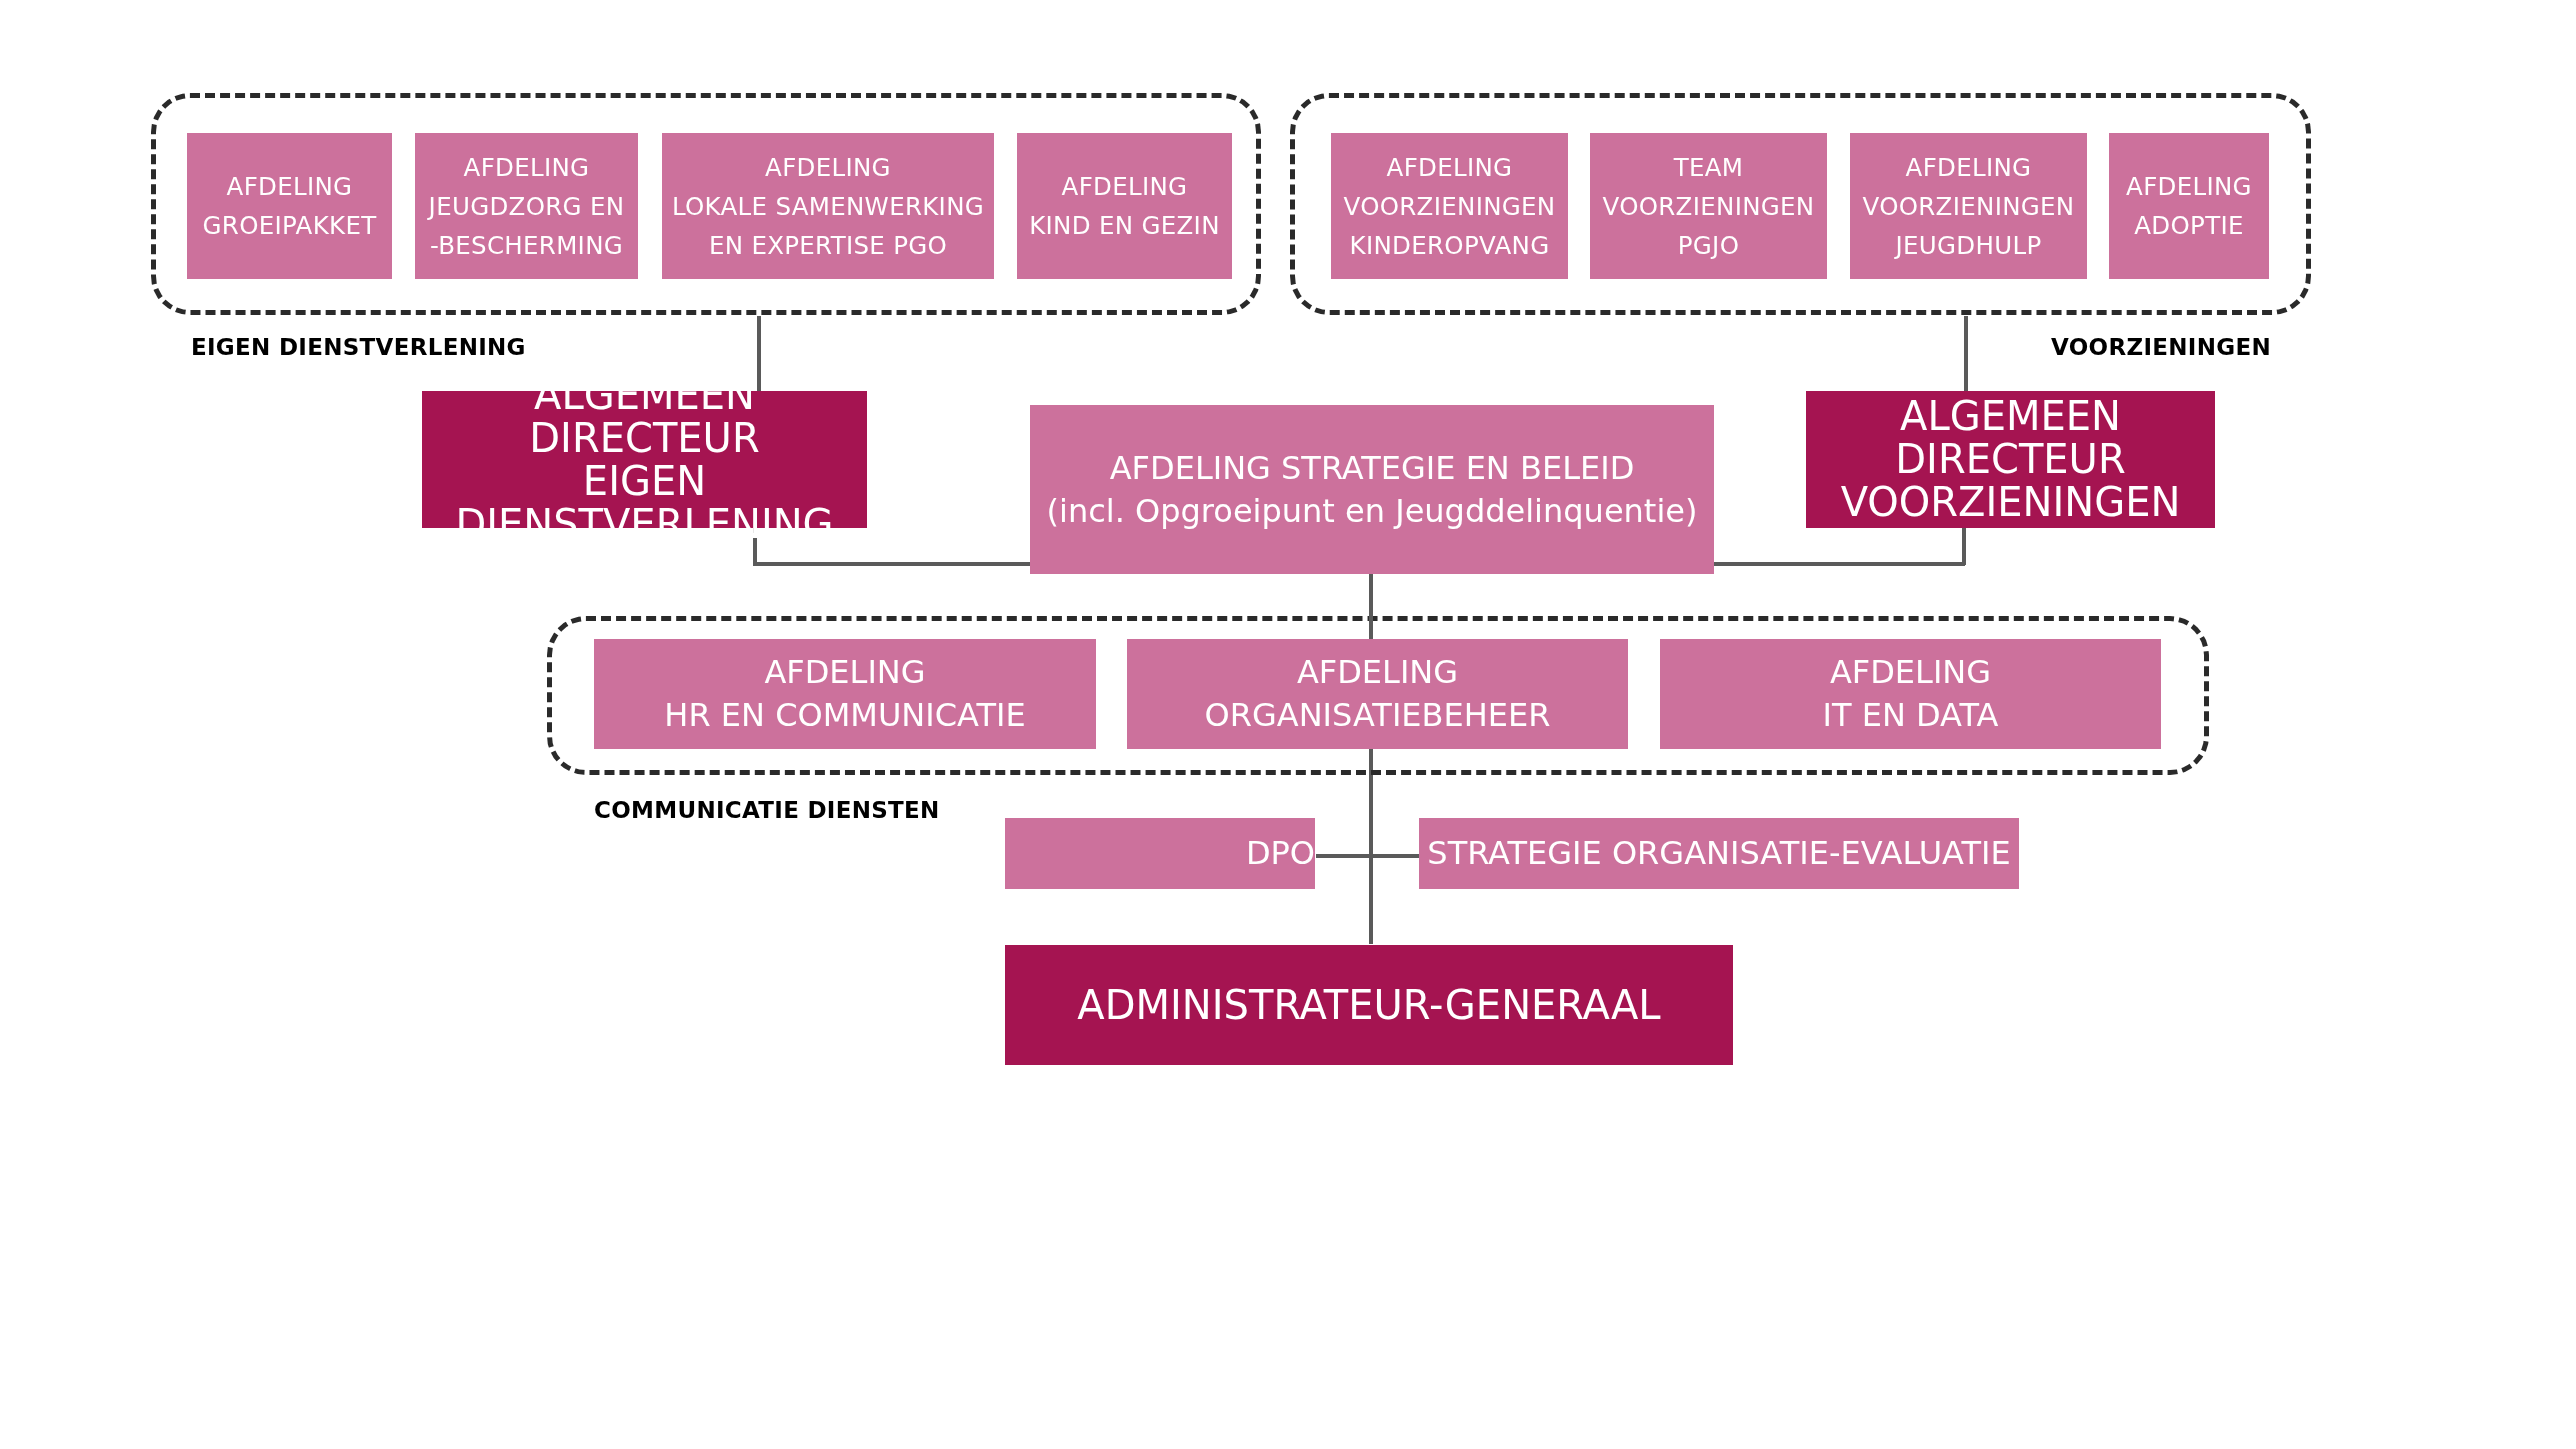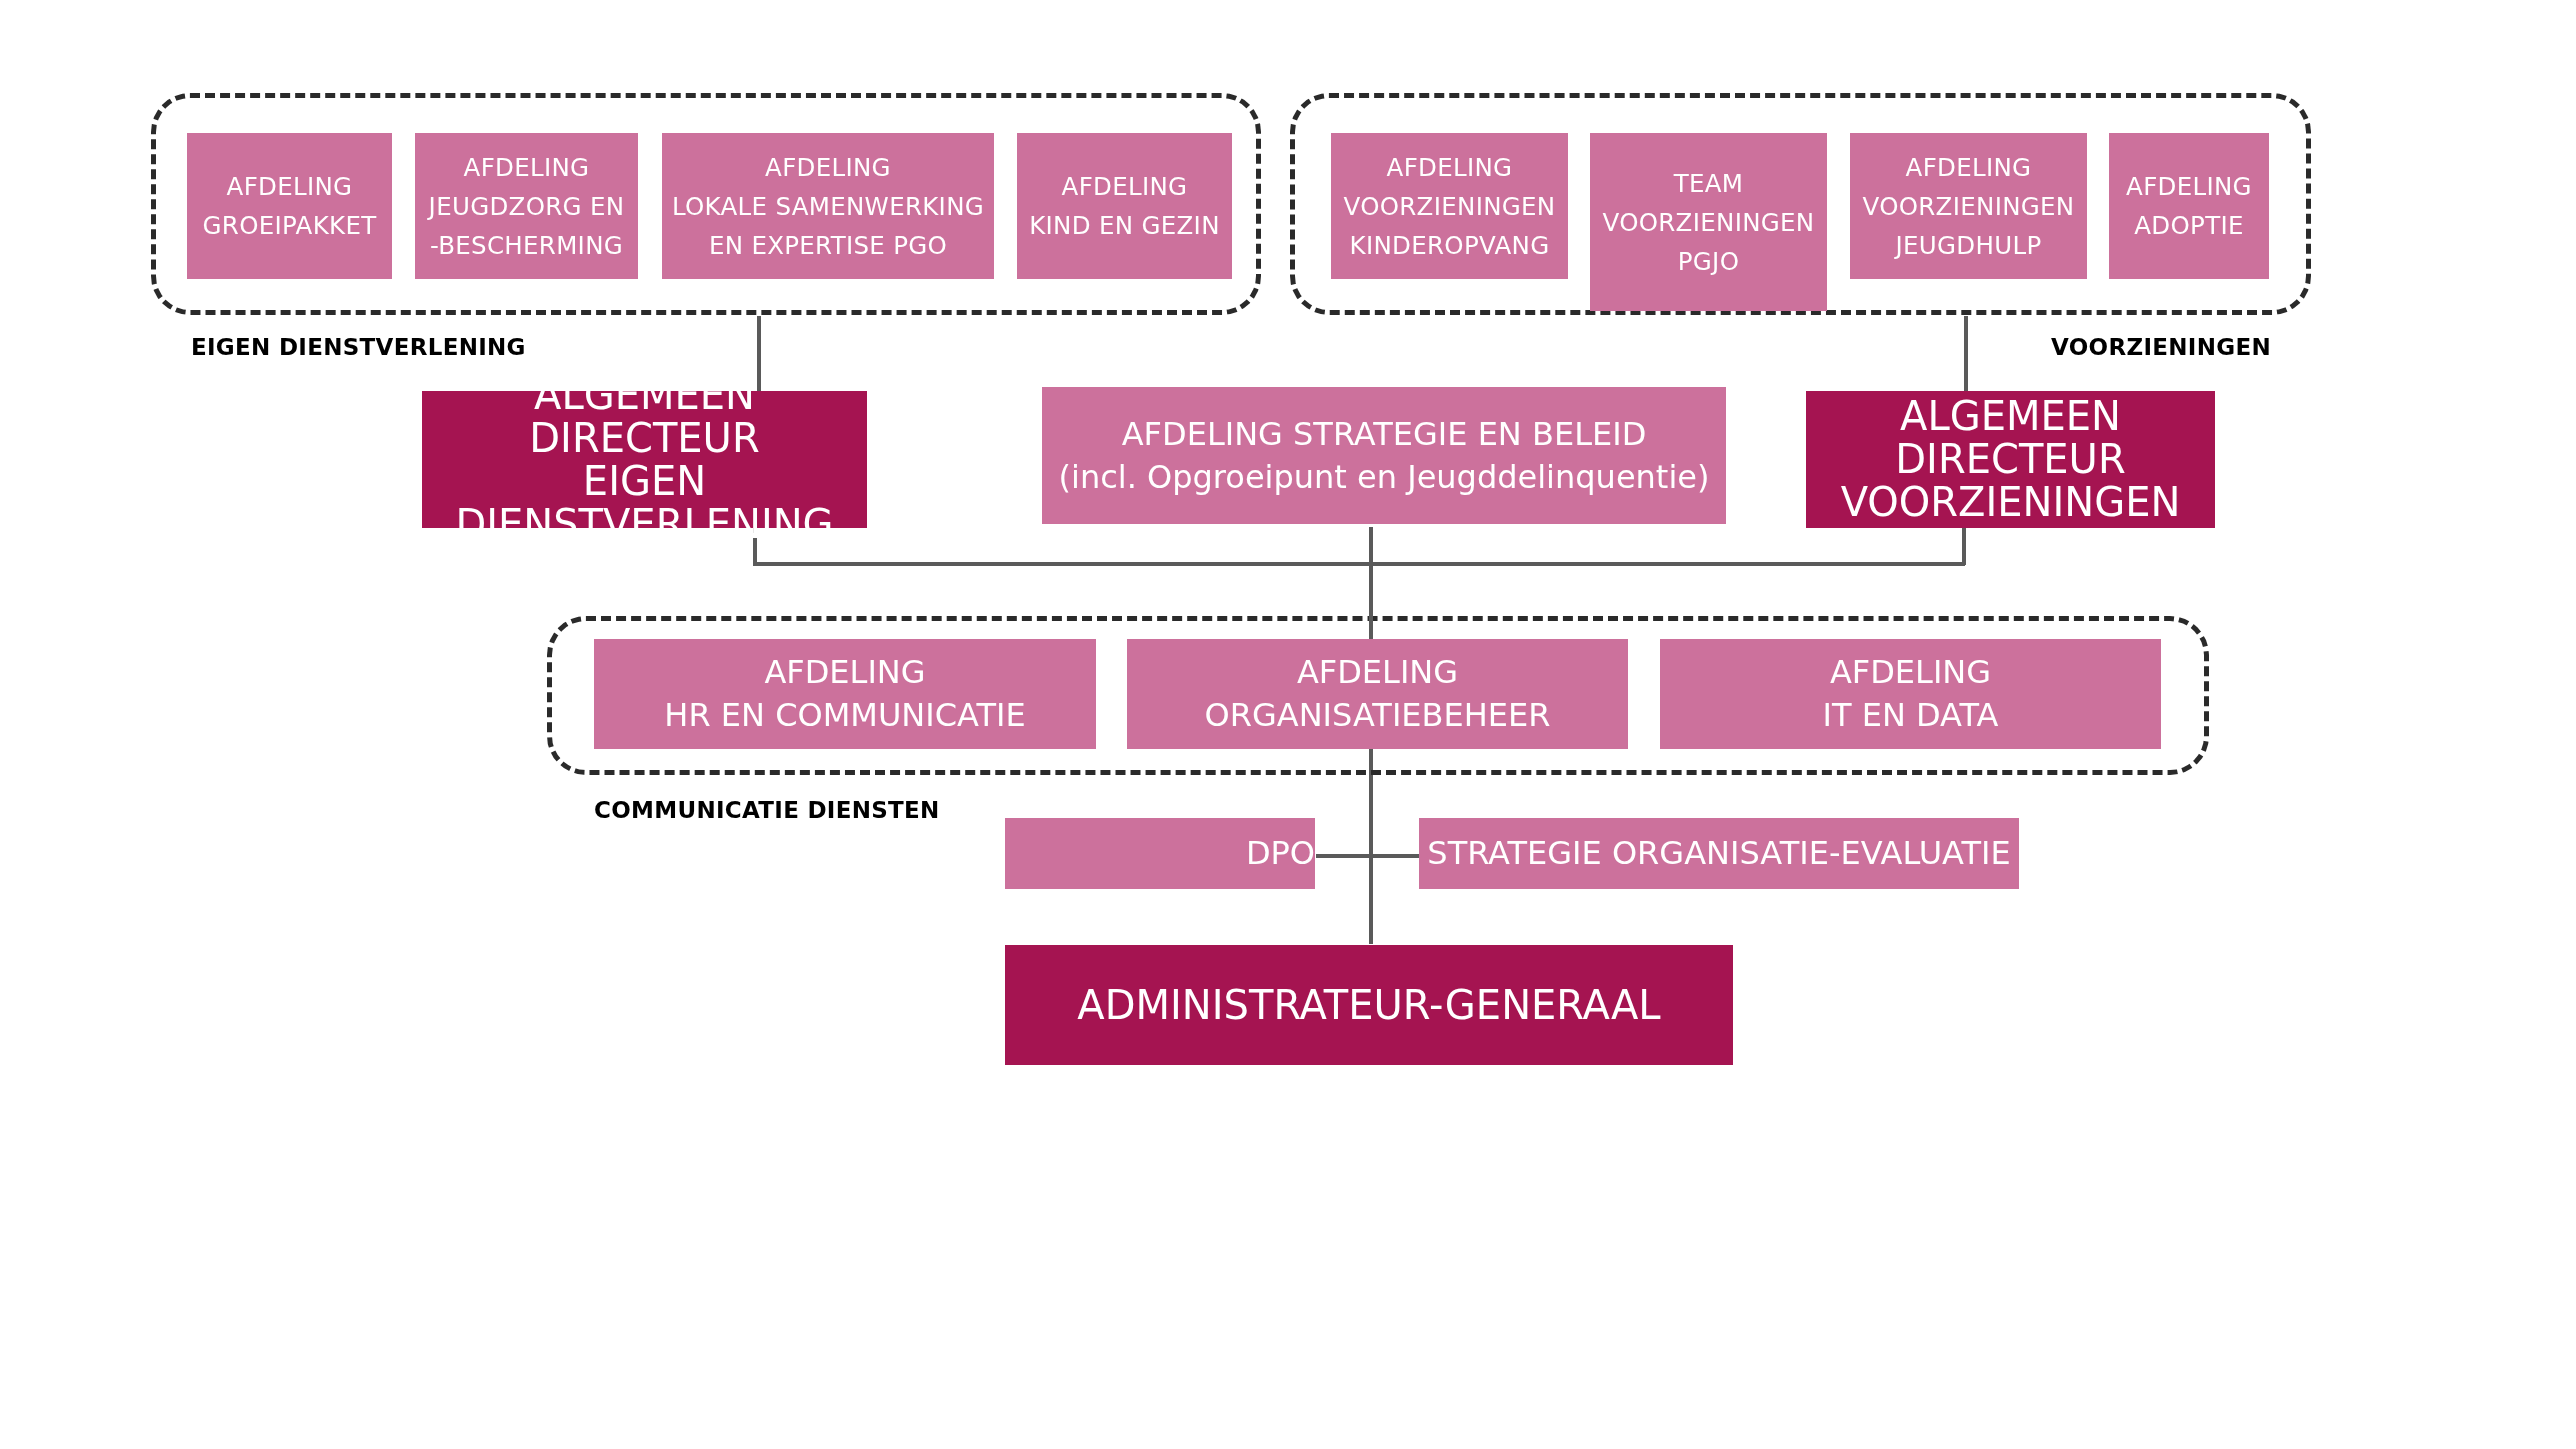--- a/index.html
+++ b/index.html
@@ -46,41 +46,41 @@
 KIND EN GEZIN</span>
   </div>
 <div class="group-label" style="left:191px; top:334px;">EIGEN DIENSTVERLENING</div>
 
 <div class="group" style="left:1290px; top:93px; width:1021px; height:222px;"></div>
 <div class="box light" style="left:1331px; top:133px; width:237px; height:146px;">
     <span class="txt">AFDELING
 VOORZIENINGEN
 KINDEROPVANG</span>
   </div>
-<div class="box light" style="left:1590px; top:133px; width:237px; height:178px;">
+<div class="box light" style="left:1590px; top:133px; width:237px; height:146px;">
     <span class="txt">TEAM
 VOORZIENINGEN
 PGJO</span>
   </div>
 <div class="box light" style="left:1850px; top:133px; width:237px; height:146px;">
     <span class="txt">AFDELING
 VOORZIENINGEN
 JEUGDHULP</span>
   </div>
 <div class="box light" style="left:2109px; top:133px; width:160px; height:146px;">
     <span class="txt">AFDELING
 ADOPTIE</span>
   </div>
 <div class="group-label" style="right:305px; top:334px;">VOORZIENINGEN</div>
 
 <div class="box dark" style="left:422px; top:391px; width:445px; height:137px;">
     <span class="txt">ALGEMEEN DIRECTEUR
 EIGEN DIENSTVERLENING</span>
   </div>
-<div class="box mid" style="left:1030px; top:387px; width:684px; height:137px;margin-left:12px;">
+<div class="box mid" style="left:1030px; top:405px; width:684px; height:169px;">
     <span class="txt">AFDELING STRATEGIE EN BELEID
 (incl. Opgroeipunt en Jeugddelinquentie)</span>
   </div>
 <div class="box dark" style="left:1806px; top:391px; width:409px; height:137px;">
     <span class="txt">ALGEMEEN DIRECTEUR
 VOORZIENINGEN</span>
   </div>
 
 <div class="group" style="left:547px; top:616px; width:1662px; height:159px;"></div>
 <div class="line" style="left:1369px; top:616px; width:3.9px; height:22.5px;"></div>

